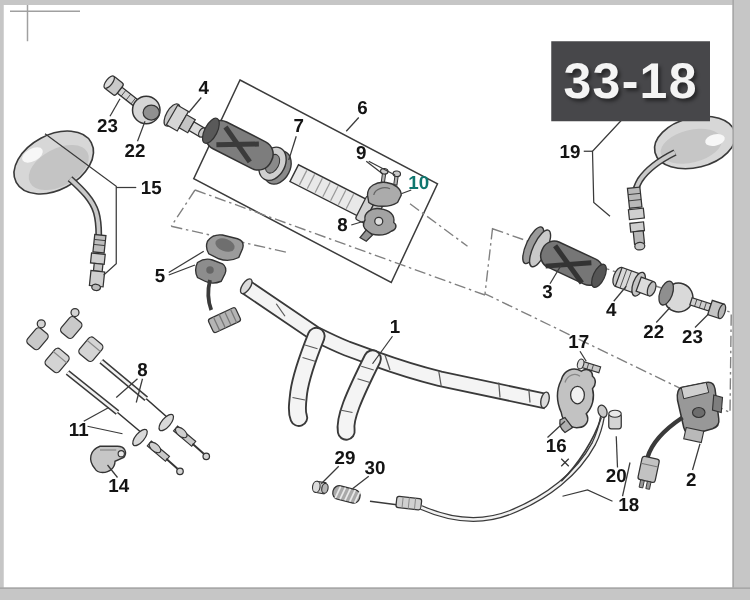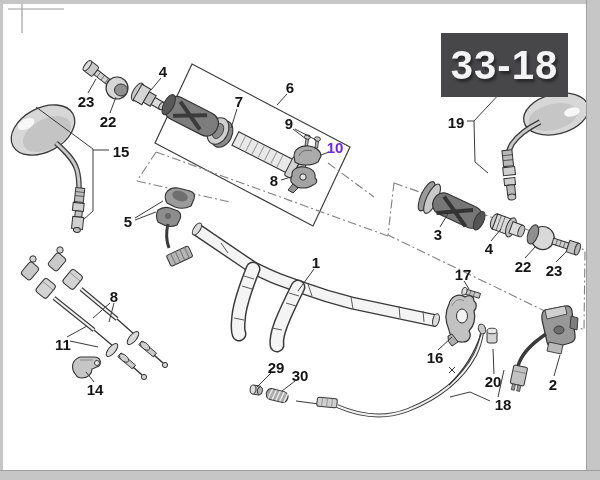--- a/index.html
+++ b/index.html
@@ -364,27 +364,27 @@
       <div class="callout" style="left: 316px; top: 262px; color: rgb(20, 20, 20);">1</div>
       <div class="callout" style="left: 553px; top: 384px; color: rgb(20, 20, 20);">2</div>
       <div class="callout" style="left: 438px; top: 234px; color: rgb(20, 20, 20);">3</div>
       <div class="callout" style="left: 163px; top: 71px; color: rgb(20, 20, 20);">4</div>
       <div class="callout" style="left: 489px; top: 248px; color: rgb(20, 20, 20);">4</div>
       <div class="callout" style="left: 128px; top: 221px; color: rgb(20, 20, 20);">5</div>
       <div class="callout" style="left: 290px; top: 87px; color: rgb(20, 20, 20);">6</div>
       <div class="callout" style="left: 239px; top: 101px; color: rgb(20, 20, 20);">7</div>
       <div class="callout" style="left: 274px; top: 180px; color: rgb(20, 20, 20);">8</div>
       <div class="callout" style="left: 289px; top: 123px; color: rgb(20, 20, 20);">9</div>
-      <div class="callout" style="left: 335px; top: 147px; color: #6d28d9;">10</div>
+      <div class="callout" style="left: 335px; top: 147px; color: #0f766e;">10</div>
       <div class="callout" style="left: 63px; top: 344px; color: rgb(20, 20, 20);">11</div>
       <div class="callout" style="left: 114px; top: 296px; color: rgb(20, 20, 20);">8</div>
       <div class="callout" style="left: 456px; top: 122px; color: rgb(20, 20, 20);">19</div>
       <div class="callout" style="left: 95px; top: 389px; color: rgb(20, 20, 20);">14</div>
       <div class="callout" style="left: 121px; top: 151px; color: rgb(20, 20, 20);">15</div>
-      <div class="callout" style="left: 435px; top: 357px; color: rgb(20, 20, 20);">16</div>
+      <div class="callout" style="left: 445px; top: 357px; color: rgb(20, 20, 20);">16</div>
       <div class="callout" style="left: 463px; top: 274px; color: rgb(20, 20, 20);">17</div>
       <div class="callout" style="left: 503px; top: 404px; color: rgb(20, 20, 20);">18</div>
       <div class="callout" style="left: 493px; top: 381px; color: rgb(20, 20, 20);">20</div>
       <div class="callout" style="left: 300px; top: 375px; color: rgb(20, 20, 20);">30</div>
       <div class="callout" style="left: 276px; top: 367px; color: rgb(20, 20, 20);">29</div>
       <div class="callout" style="left: 108px; top: 121px; color: rgb(20, 20, 20);">22</div>
       <div class="callout" style="left: 523px; top: 266px; color: rgb(20, 20, 20);">22</div>
       <div class="callout" style="left: 86px; top: 101px; color: rgb(20, 20, 20);">23</div>
       <div class="callout" style="left: 554px; top: 270px; color: rgb(20, 20, 20);">23</div>
     </div>

